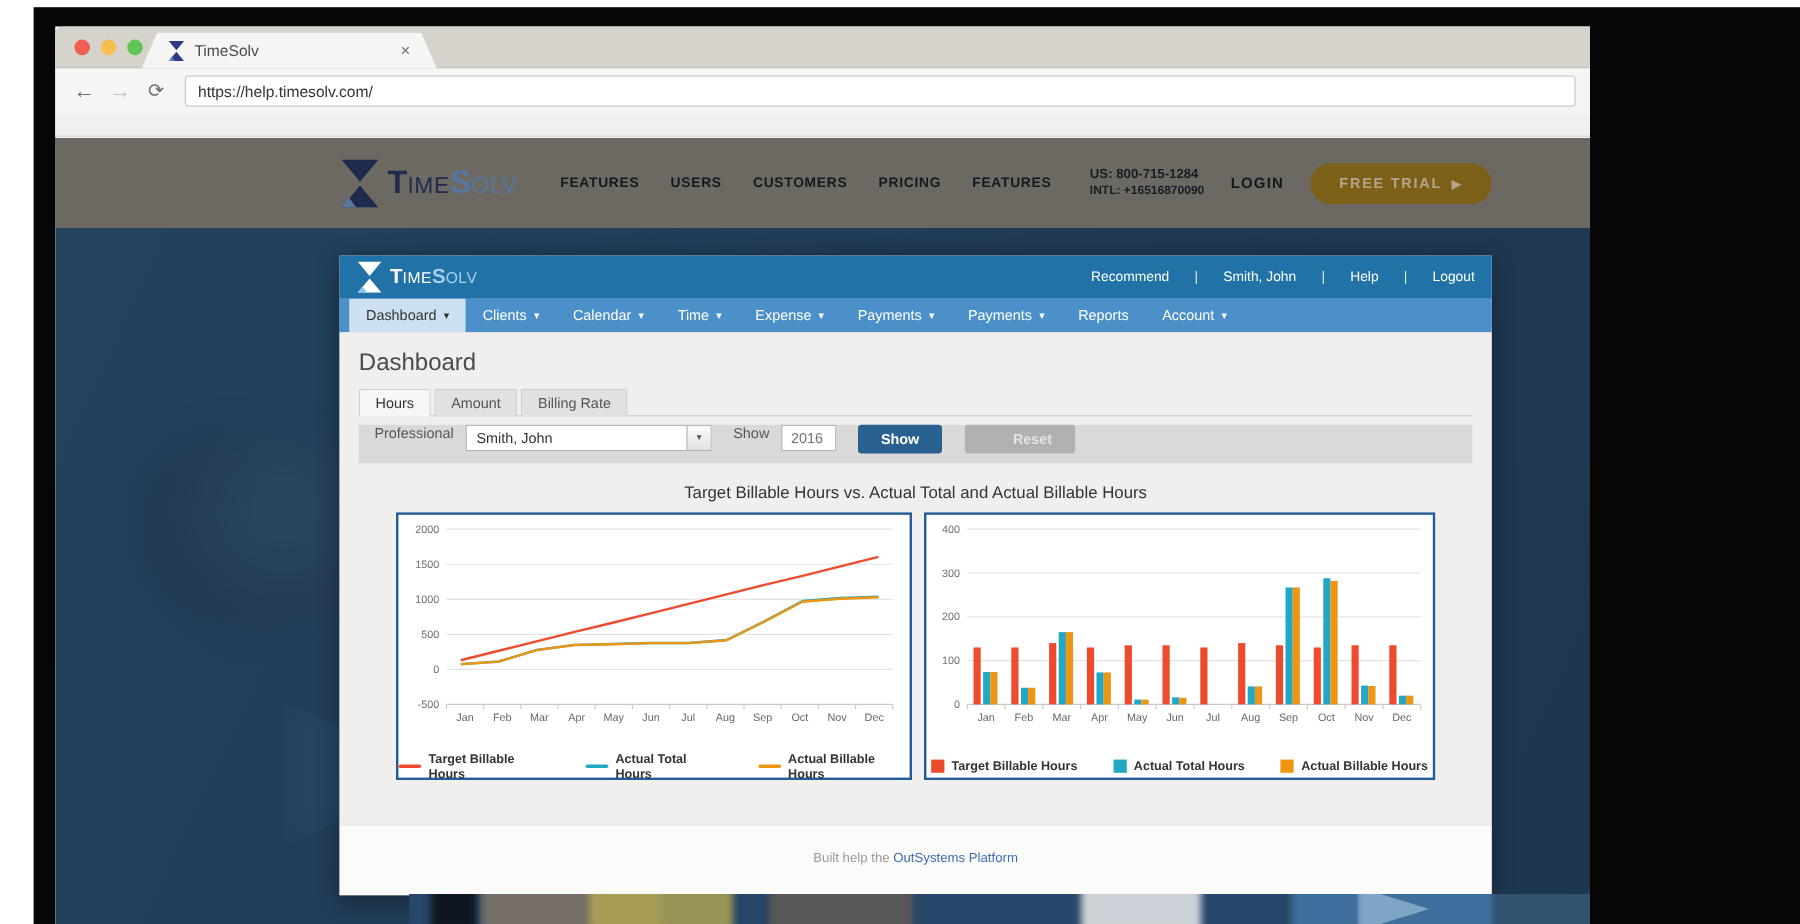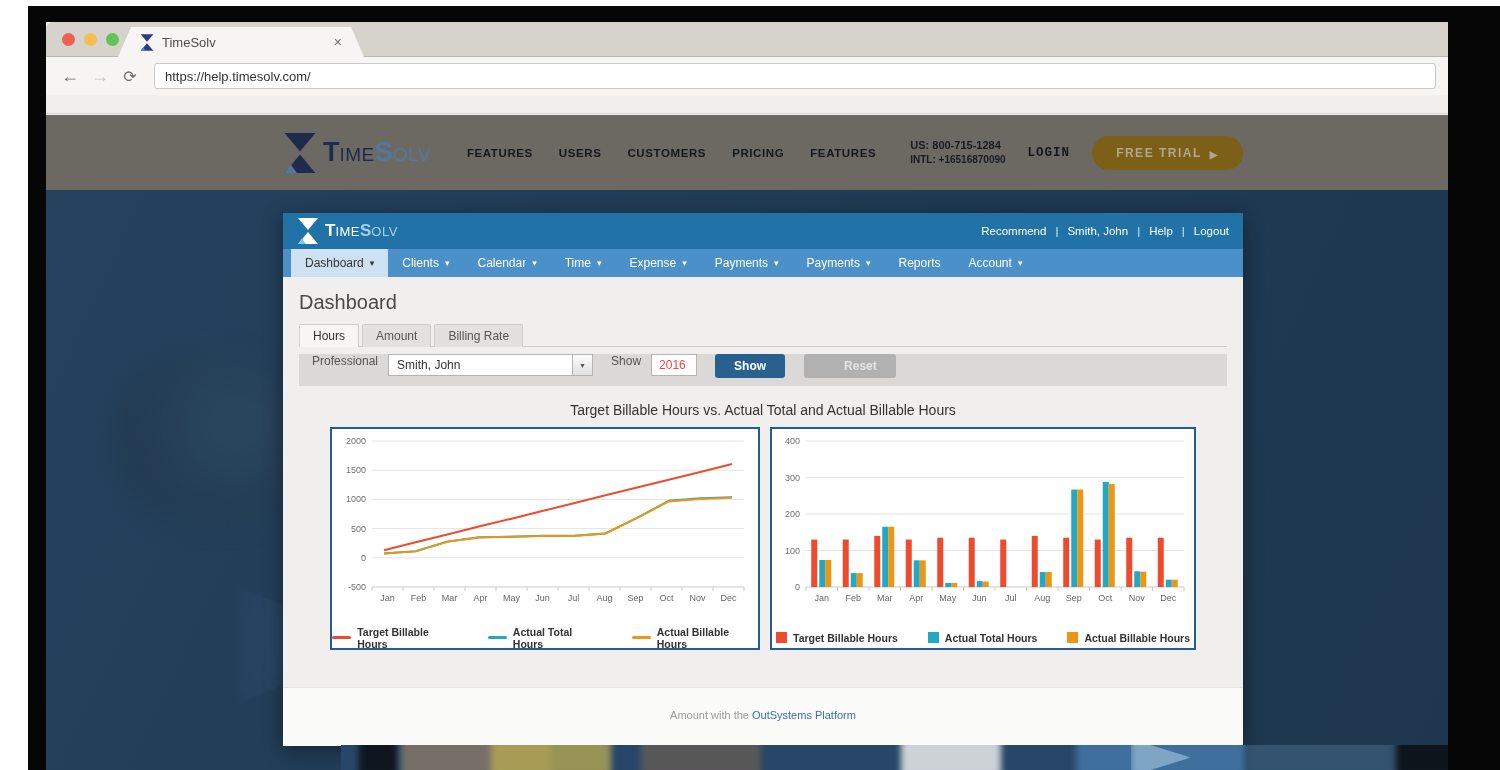--- a/index.html
+++ b/index.html
@@ -3,21 +3,21 @@
 <meta charset="utf-8">
 <style>
   * { margin:0; padding:0; box-sizing:border-box; }
   body { font-family:"Liberation Sans", sans-serif; background:#fff; }
   .stage { position:relative; width:1500px; height:770px; background:#fff; overflow:hidden; }
 
   
   .frame { position:absolute; left:28px; top:6px; right:0; bottom:0; background:#060606; }
 
   
-  .browser { position:absolute; left:46px; top:22px; width:1402px; height:748px; background:#f1f0ee; overflow:hidden; }
+  .browser { position:absolute; left:46px; top:22px; width:1279px; height:748px; background:#f1f0ee; overflow:hidden; }
   .tabstrip { position:relative; height:35px; background:#d6d3cc; border-top-left-radius:7px; border-bottom:1px solid #b9b6af; }
   .lights { position:absolute; left:16px; top:11px; display:flex; gap:9px; }
   .light { width:13px; height:13px; border-radius:50%; display:inline-block; }
   .light.red { background:#ef5f52; }
   .light.yellow { background:#f6be4f; }
   .light.green { background:#62c454; }
   .tab { position:absolute; left:72px; top:5px; width:246px; height:30px; background:#f6f5f3;
          clip-path:polygon(13px 0, calc(100% - 13px) 0, 100% 100%, 0 100%);
          display:flex; align-items:center; padding:0 22px; }
   .tab-title { font-size:13px; color:#4c4c4c; margin-left:8px; flex:1; }
@@ -41,21 +41,21 @@
   .logo .big { font-weight:bold; }
   .logo .small { font-weight:normal; text-transform:uppercase; letter-spacing:.5px; }
   .mk-logo .big { font-size:27px; color:#1f2b4d; }
   .mk-logo .small { font-size:19px; color:#1f2b4d; }
   .mk-logo .big.alt, .mk-logo .small.alt { color:#55779f; }
   .mk-nav { margin-left:36px; display:flex; gap:26px; }
   .mk-nav-item { font-size:11.5px; font-weight:bold; color:#15181d; letter-spacing:.6px; }
   .mk-right { margin-left:auto; display:flex; align-items:center; }
   .phones { font-size:11px; font-weight:bold; color:#191c21; line-height:1.4; }
   .phones .intl { font-size:10px; }
-  .mk-login { margin-left:22px; font-size:12.5px; font-weight:bold; color:#14171c; letter-spacing:1px;font-family:Liberation Mono, monospace; }
+  .mk-login { margin-left:22px; font-size:12.5px; font-weight:bold; color:#14171c; letter-spacing:1px; }
   .mk-trial { margin-left:22px; background:#7d6018; color:#b2a68e; border-radius:18px; padding:10px 24px;
               font-size:12px; font-weight:bold; letter-spacing:1.5px; display:flex; align-items:flex-end; gap:8px; }
   .mk-trial .play { font-size:10px; }
 
   
   .blob { position:absolute; }
   .blob-lens { left:70px; top:240px; width:200px; height:170px; border-radius:45% 55% 50% 50%;
                background:radial-gradient(circle at 60% 40%, #2e4a63, #21384f 75%); filter:blur(12px); opacity:.75; }
   .blob-arrow { left:190px; top:470px; width:140px; height:120px; background:#2c4c6a;
                 clip-path:polygon(0 0,100% 50%,0 100%); filter:blur(14px); opacity:.45; }
@@ -71,21 +71,21 @@
   .ps8 { left:905px; width:285px; background:#33536f; }
   .ps9 { left:1055px; width:70px; background:#0e141c; }
 
   
   .app-card { position:absolute; left:237px; top:98px; width:960px; height:533px; background:#fff;
               box-shadow:0 4px 18px rgba(0,0,0,.4); }
   .app-topbar { height:36px; background:#2172a7; display:flex; align-items:center; padding:0 14px; }
   .app-logo .big { font-size:17px; color:#fff; }
   .app-logo .small { font-size:13px; color:#fff; }
   .app-logo .big.alt, .app-logo .small.alt { color:#a9d0ea; }
-  .user-links { margin-left:auto; display:flex; align-items:center; gap:9px; font-size:11.5px; color:#fff; }
+  .user-links { margin-left:auto; display:flex; align-items:center; gap:21px; font-size:11.5px; color:#fff; }
   .ul-sep { opacity:.85; }
   .app-nav { height:28px; background:#4b90c8; display:flex; align-items:stretch; padding-left:8px; }
   .app-nav-item { display:flex; align-items:center; gap:6px; padding:0 14px; color:#fff; font-size:12px; }
   .app-nav-item .caret { font-size:9px; }
   .app-nav-item.active { background:#cde1f3; color:#333; }
   .app-content { position:absolute; left:0; top:64px; right:0; height:410px; background:#f0efed; }
   .page-title { font-size:20px; font-weight:normal; color:#4a4a4a; margin:14px 0 10px 16px; }
   .tabs { display:flex; margin:0 0 -1px 16px; position:relative; z-index:2; }
   .tab-item { padding:4px 13px; font-size:12px; color:#555; background:#e2e1df; border:1px solid #cfcecc;
               border-bottom:none; margin-right:3px; border-radius:2px 2px 0 0; }
@@ -94,21 +94,21 @@
   .panel { margin:0 16px; border-top:1px solid #cfcecc; }
   .filterbar { margin-top:7px; background:#dad9d7; height:32px; display:flex; align-items:flex-start;
                padding:0 13px; font-size:12px; color:#555; }
   .selectbox { margin-left:10px; width:205px; height:22px; background:#fff; border:1px solid #b3b3b3;
                display:flex; align-items:center; font-size:12px; color:#333; }
   .selectbox .sel-value { padding-left:8px; flex:1; }
   .sel-btn { width:20px; align-self:stretch; background:linear-gradient(#fdfdfd,#e0e0e0); border-left:1px solid #b3b3b3;
              display:flex; align-items:center; justify-content:center; font-size:7px; color:#555; }
   .year-label { margin-left:18px; }
   .year-input { margin-left:10px; width:46px; height:22px; border:1px solid #b3b3b3; font-size:12px;
-                padding:0 7px; color:#ef4444; font-family:"Liberation Sans",sans-serif; }
+                padding:0 7px; color:#737373; font-family:"Liberation Sans",sans-serif; }
   .btn { font-size:12px; font-weight:bold; padding:5px 19px; border-radius:3px; border:none;
          font-family:"Liberation Sans",sans-serif; }
   .btn-show { margin-left:18px; background:#28618f; color:#fff; }
   .btn-reset { margin-left:19px; background:#b1b1b1; color:#e3e3e3;padding-left:40px; }
   .chart-title { text-align:center; font-size:14px; color:#333; margin:16px 0 9px; }
   .charts-row { display:flex; justify-content:center; gap:10px; }
   .chart-box { background:#fff; border:2px solid #215c97; }
   .chart-box.left { width:430px; height:223px; }
   .chart-box.right { width:426px; height:223px; }
   .legend { height:29px; display:flex; align-items:center; justify-content:center; gap:30px; }
@@ -412,21 +412,21 @@
                     <span class="legend-item">
                       <span class="legend-swatch square" style="background: rgb(236, 150, 19);"></span>
                       <span class="legend-label">Actual Billable Hours</span>
                     </span>
                   </div>
               </div>
             </div>
           </div>
         </div>
         <div class="app-footer">
-          <span>Amount with the </span><span class="os-link">OutSystems Platform</span>
+          <span>Built help the </span><span class="os-link">OutSystems Platform</span>
         </div>
       </div>
 
       <div class="photo-strip">
         <div class="ps1"></div>
           <div class="ps2"></div>
           <div class="ps3"></div>
           <div class="ps4"></div>
         <div class="ps5"></div>
           <div class="ps6"></div>

